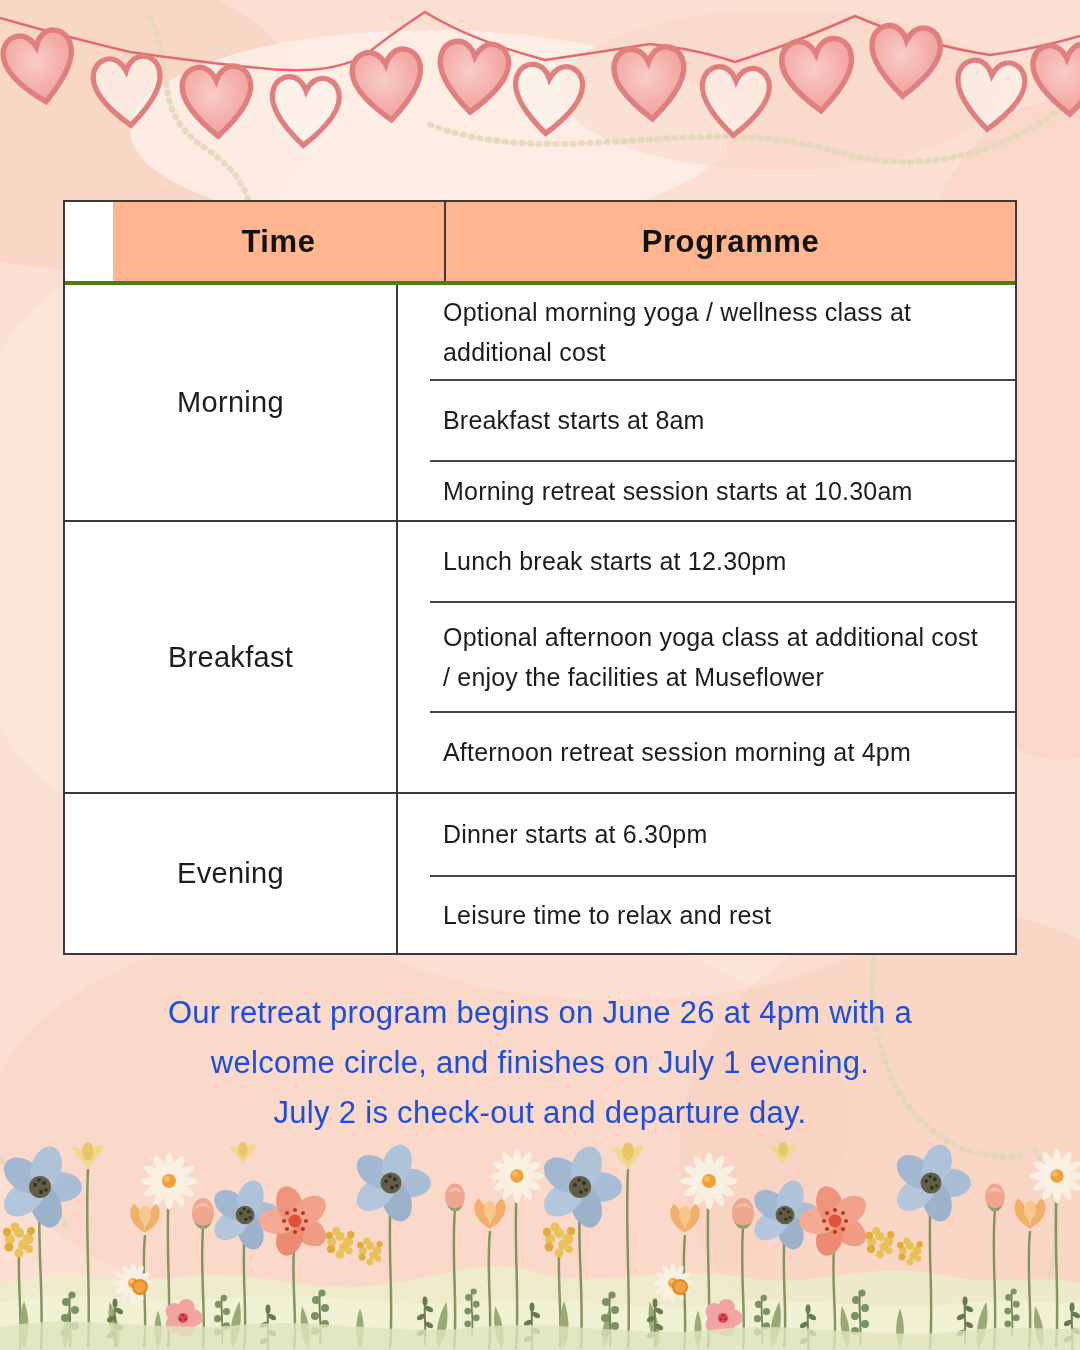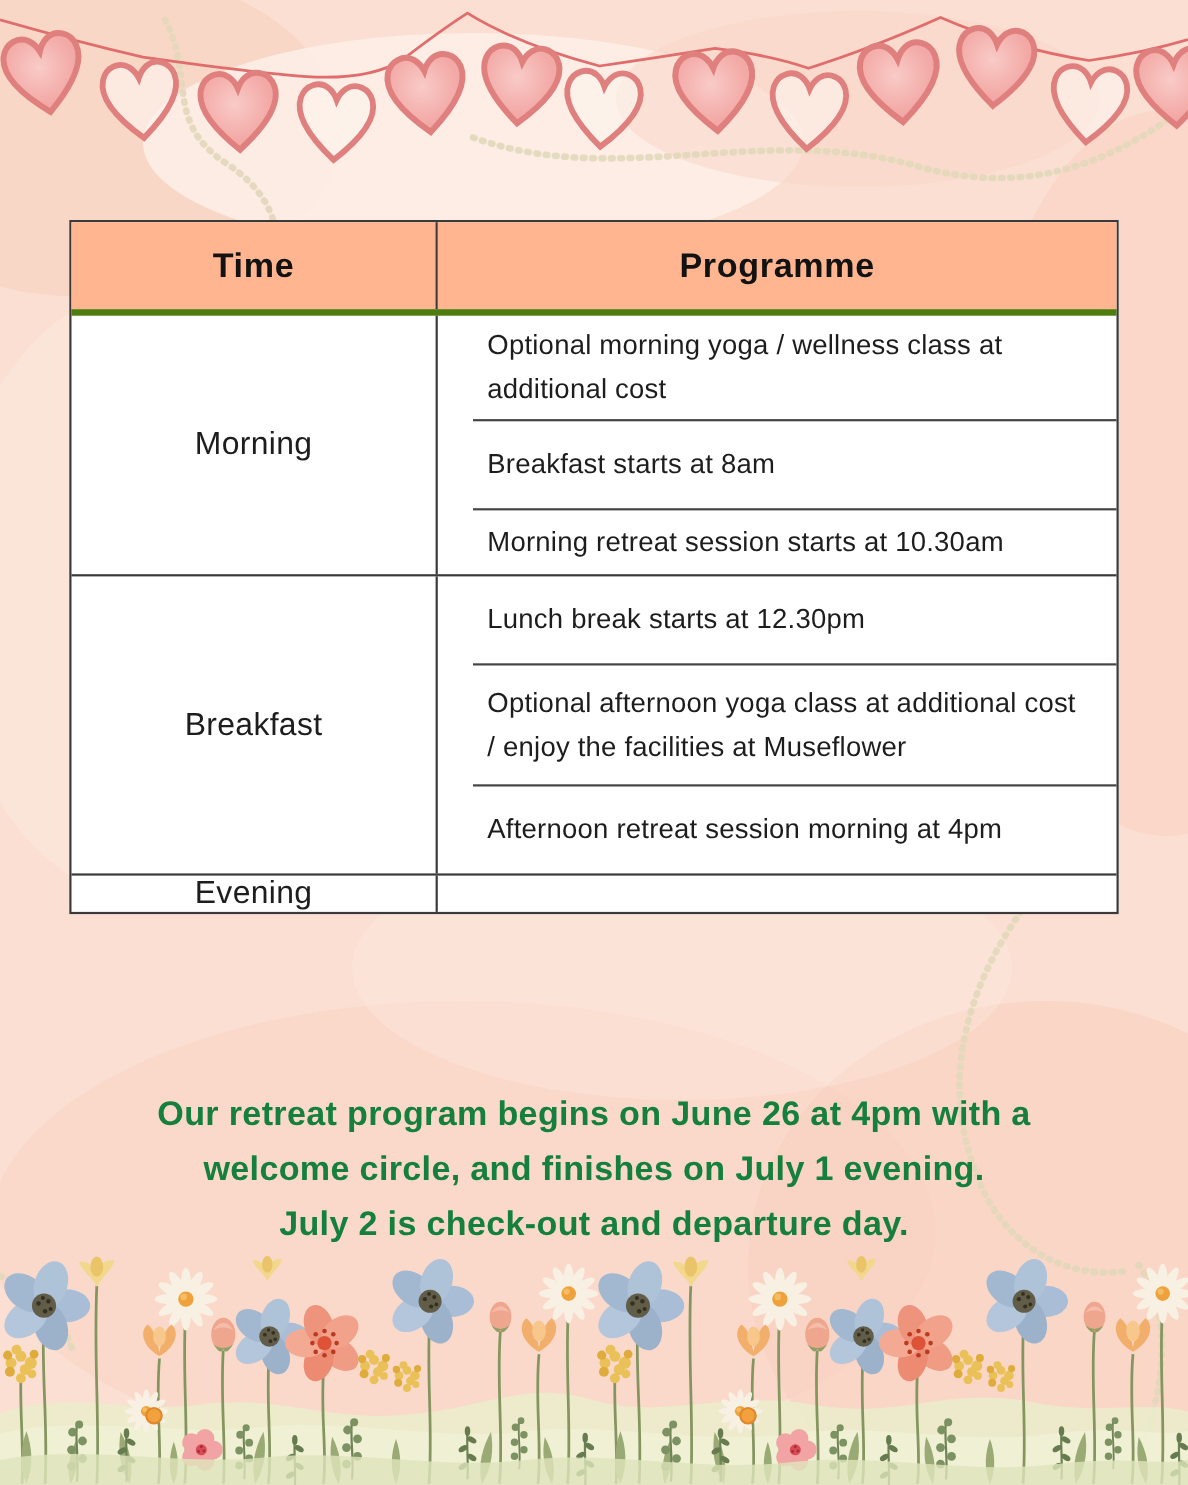--- a/index.html
+++ b/index.html
@@ -3,40 +3,40 @@
 <meta charset="utf-8">
 <style>
   html,body{margin:0;padding:0;}
   body{width:1080px;height:1350px;position:relative;overflow:hidden;
        background:#FBDFD2;font-family:"Liberation Sans",sans-serif;}
   .layer{position:absolute;left:0;top:0;}
 
   
   .schedule{position:absolute;left:63px;top:200px;width:954px;
             background:#FFFFFF;border:2px solid #3A3A3A;box-sizing:border-box;z-index:5;}
-  .hrow{display:grid;grid-template-columns:333px 1fr;border-bottom:6px solid #4d7c0f;}
+  .hrow{display:grid;grid-template-columns:333px 1fr;border-bottom:4px solid #4d7c0f;padding-left:48px;}
   .th{height:79px;background:#FFB690;display:flex;align-items:center;justify-content:center;
       font-weight:700;font-size:31px;letter-spacing:.6px;color:#121212;}
   .th.time{border-right:2px solid #3A3A3A;box-sizing:border-box;}
   .trow{display:grid;grid-template-columns:333px 1fr;}
   .trow + .trow{border-top:2px solid #3A3A3A;}
   .tcell{border-right:2px solid #3A3A3A;box-sizing:border-box;display:flex;
          align-items:center;justify-content:center;font-size:29px;color:#1d1d1d;letter-spacing:.3px;text-align:right;}
   .pcol{display:flex;flex-direction:column;margin-left:32px;}
   .pcell{display:flex;align-items:center;padding:0 26px 0 13px;box-sizing:border-box;
          font-size:25px;line-height:1.62;color:#1d1d1d;letter-spacing:.2px;}
   .pcell + .pcell{border-top:2px solid #454545;}
   .h94{height:94px}.h81{height:81px}.h78{height:60px}
   .h79{height:79px}.h93{height:110px}.h81b{height:81px}
   .e81{height:81px}.e78{height:78px}
 
   
   .note{position:absolute;left:0;top:988px;width:1080px;text-align:center;z-index:6;}
-  .note p{margin:0;font-size:31px;line-height:50px;font-weight:700;
-          color:#15803d;letter-spacing:.3px;}
+  .note p{margin:0;font-size:31px;line-height:50px;font-weight:400;
+          color:#1d4ed8;letter-spacing:.3px;}
 
   svg{display:block;}
 </style>
 </head>
 <body>
 
 <svg class="layer" width="1080" height="1350" viewBox="0 0 1080 1350">
   <ellipse cx="80" cy="120" rx="230" ry="150" fill="#F8D0BE" opacity="0.55"></ellipse>
   <ellipse cx="430" cy="130" rx="300" ry="100" fill="#FDF0E8" opacity="0.85"></ellipse>
   <ellipse cx="780" cy="90" rx="220" ry="80" fill="#F9D6C5" opacity="0.5"></ellipse>
@@ -104,20 +104,24 @@
     <div class="tcell">Breakfast</div>
     <div class="pcol">
       <div class="pcell h79">Lunch break starts at 12.30pm</div>
       <div class="pcell h93">Optional afternoon yoga class at additional cost / enjoy the facilities at Museflower</div>
       <div class="pcell h81b">Afternoon retreat session morning at 4pm</div>
     </div>
   </div>
 
   <div class="trow">
     <div class="tcell">Evening</div>
+    <div class="pcol">
+      <div class="pcell e81">Dinner starts at 6.30pm</div>
+      <div class="pcell e78">Leisure time to relax and rest</div>
+    </div>
   </div>
 </div>
 
 <div class="note">
   <p>Our retreat program begins on June 26 at 4pm with a</p>
   <p>welcome circle, and finishes on July 1 evening.</p>
   <p>July 2 is check-out and departure day.</p>
 </div>
 
 <svg class="layer" style="top:auto;bottom:0" width="1080" height="215" viewBox="0 0 1080 215">

